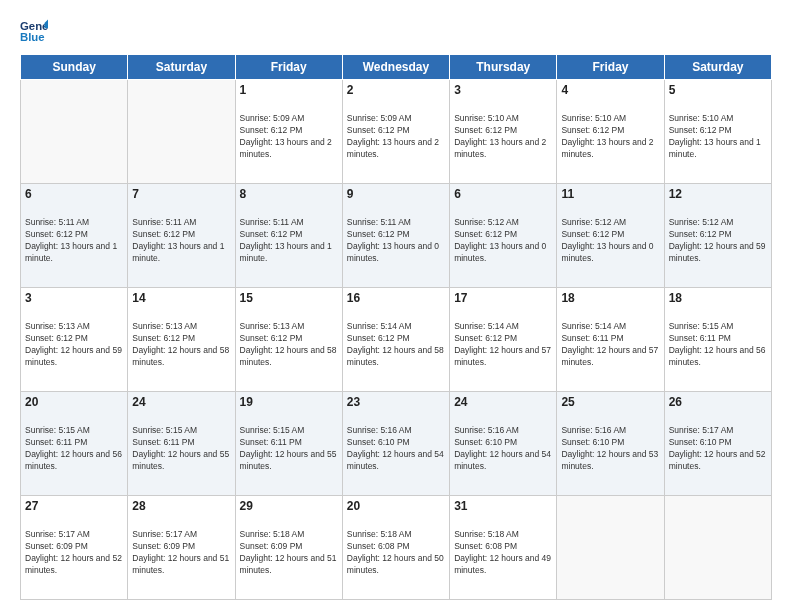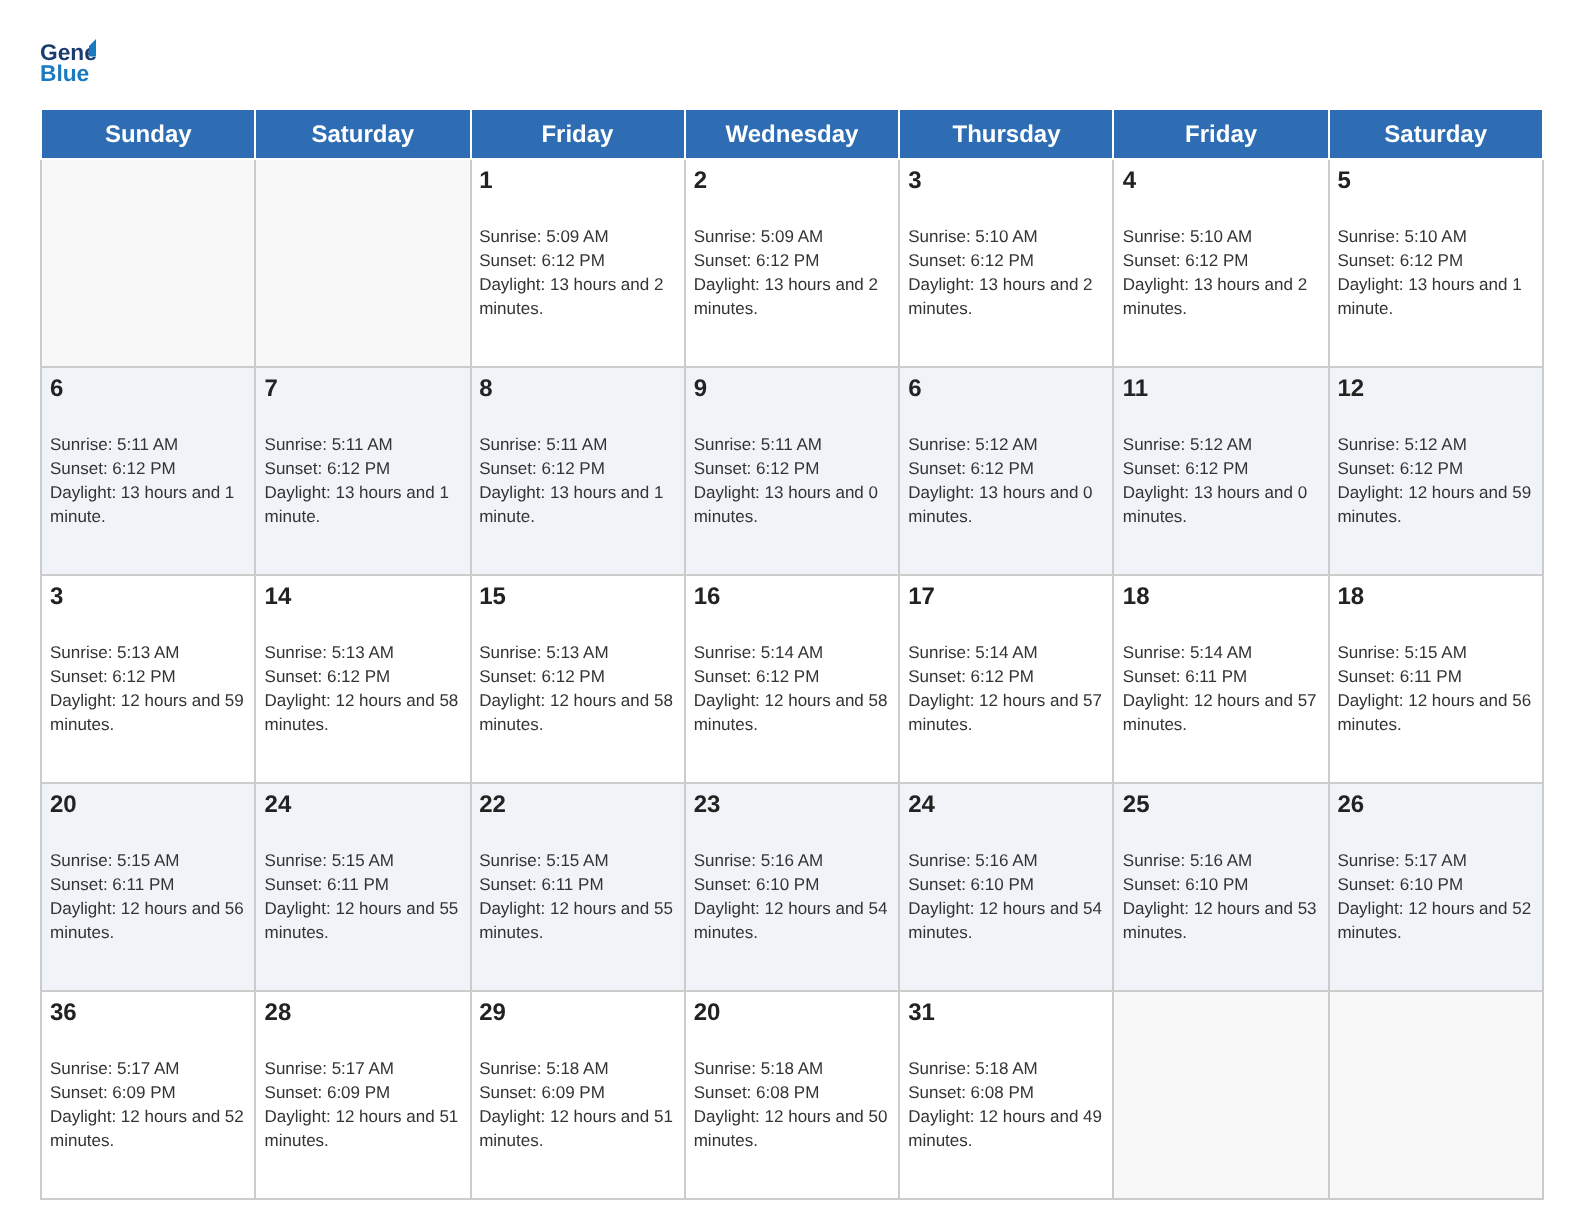--- a/index.html
+++ b/index.html
@@ -219,21 +219,21 @@
         <tr class="alt-row">
           <td>
             <div class="day-num">20</div>
             <div class="day-info">Sunrise: 5:15 AM<br>Sunset: 6:11 PM<br>Daylight: 12 hours and 56 minutes.</div>
           </td>
           <td>
             <div class="day-num">24</div>
             <div class="day-info">Sunrise: 5:15 AM<br>Sunset: 6:11 PM<br>Daylight: 12 hours and 55 minutes.</div>
           </td>
           <td>
-            <div class="day-num">22</div>
+            <div class="day-num">19</div>
             <div class="day-info">Sunrise: 5:15 AM<br>Sunset: 6:11 PM<br>Daylight: 12 hours and 55 minutes.</div>
           </td>
           <td>
             <div class="day-num">23</div>
             <div class="day-info">Sunrise: 5:16 AM<br>Sunset: 6:10 PM<br>Daylight: 12 hours and 54 minutes.</div>
           </td>
           <td>
             <div class="day-num">24</div>
             <div class="day-info">Sunrise: 5:16 AM<br>Sunset: 6:10 PM<br>Daylight: 12 hours and 54 minutes.</div>
           </td>
@@ -241,21 +241,21 @@
             <div class="day-num">25</div>
             <div class="day-info">Sunrise: 5:16 AM<br>Sunset: 6:10 PM<br>Daylight: 12 hours and 53 minutes.</div>
           </td>
           <td>
             <div class="day-num">26</div>
             <div class="day-info">Sunrise: 5:17 AM<br>Sunset: 6:10 PM<br>Daylight: 12 hours and 52 minutes.</div>
           </td>
         </tr>
         <tr>
           <td>
-            <div class="day-num">36</div>
+            <div class="day-num">27</div>
             <div class="day-info">Sunrise: 5:17 AM<br>Sunset: 6:09 PM<br>Daylight: 12 hours and 52 minutes.</div>
           </td>
           <td>
             <div class="day-num">28</div>
             <div class="day-info">Sunrise: 5:17 AM<br>Sunset: 6:09 PM<br>Daylight: 12 hours and 51 minutes.</div>
           </td>
           <td>
             <div class="day-num">29</div>
             <div class="day-info">Sunrise: 5:18 AM<br>Sunset: 6:09 PM<br>Daylight: 12 hours and 51 minutes.</div>
           </td>

